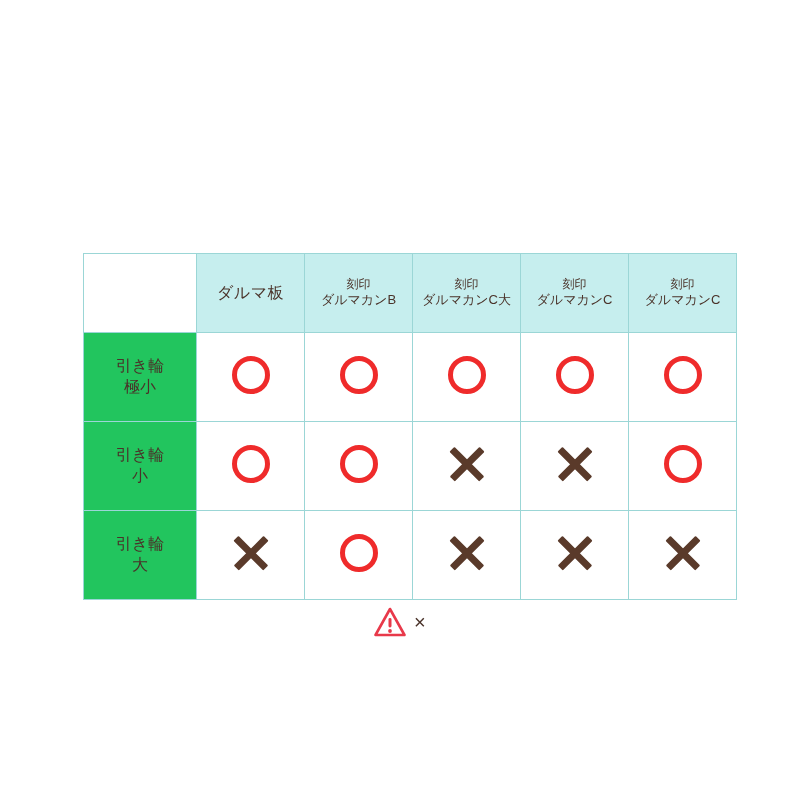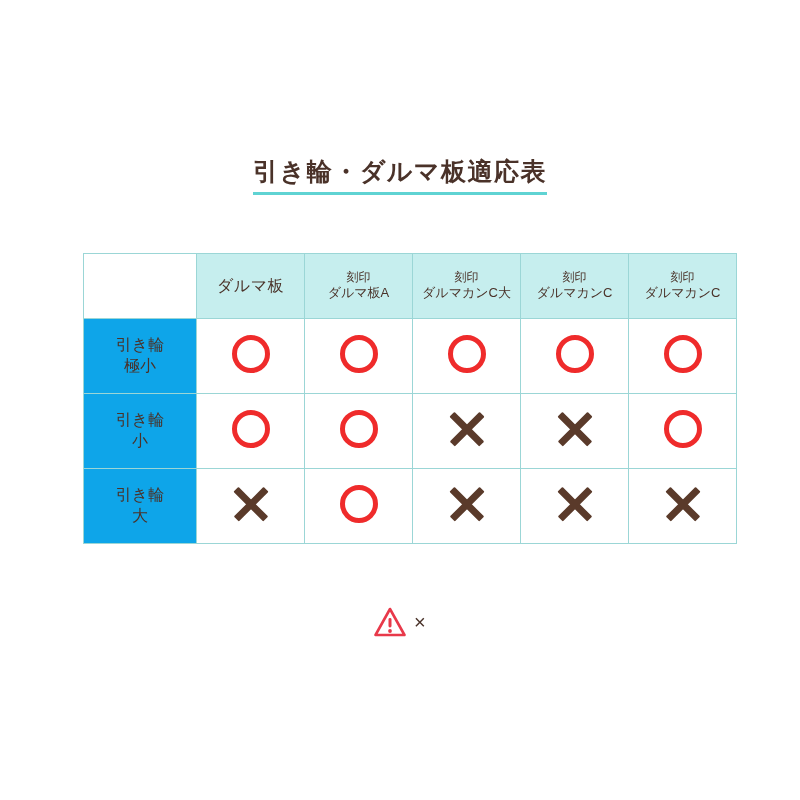--- a/index.html
+++ b/index.html
@@ -49,21 +49,21 @@
   }
   table.compat {
     border-collapse: collapse;
     width: 653px;
     table-layout: fixed;
   }
   table.compat td, table.compat th {
     border: 1.5px solid #9bd6d6;
     text-align: center;
     vertical-align: middle;
-    padding: 0;
+    padding: 7px;
   }
   col.c-head { width: 113px; }
   col.c-col  { width: 108px; }
 
   thead th {
     background: #c6eeee;
     height: 64px;
     font-weight: normal;
     font-size: 15.5px;
     color: #4a3229;
@@ -84,21 +84,21 @@
     font-size: 13px;
     letter-spacing: 0;
   }
   thead th .big {
     display: block;
     font-size: 16px;
     letter-spacing: 0.5px;
   }
 
   tbody th.rowhead {
-    background: #0ea5e9;
+    background: #22c55e;
     height: 74px;
     font-weight: normal;
     font-size: 16px;
     color: #4a3229;
     line-height: 1.3;
   }
   tbody th.rowhead .l2 { display: block; }
 
   tbody td.cell {
     background: #ffffff;
@@ -162,43 +162,40 @@
     font-size: 20px;
     color: #4a3229;
     margin-left: 2px;
   }
 </style>
 </head>
 <body>
 
 <div class="page">
 
-  <div class="title-wrap">
-    <span class="title">引き輪・ダルマ板適応表</span>
-  </div>
 
   <div class="table-wrap">
     <table class="compat">
       <colgroup>
         <col class="c-head">
         <col class="c-col">
         <col class="c-col">
         <col class="c-col">
         <col class="c-col">
         <col class="c-col">
       </colgroup>
       <thead>
         <tr>
           <th class="blank"></th>
           <th>
             <span class="big">ダルマ板</span>
           </th>
           <th>
             <span class="stamp">刻印</span>
-            <span class="nm">ダルマ板A</span>
+            <span class="nm">ダルマカンB</span>
           </th>
           <th>
             <span class="stamp">刻印</span>
             <span class="nm">ダルマカンC大</span>
           </th>
           <th>
             <span class="stamp">刻印</span>
             <span class="nm">ダルマカンC</span>
           </th>
           <th>

